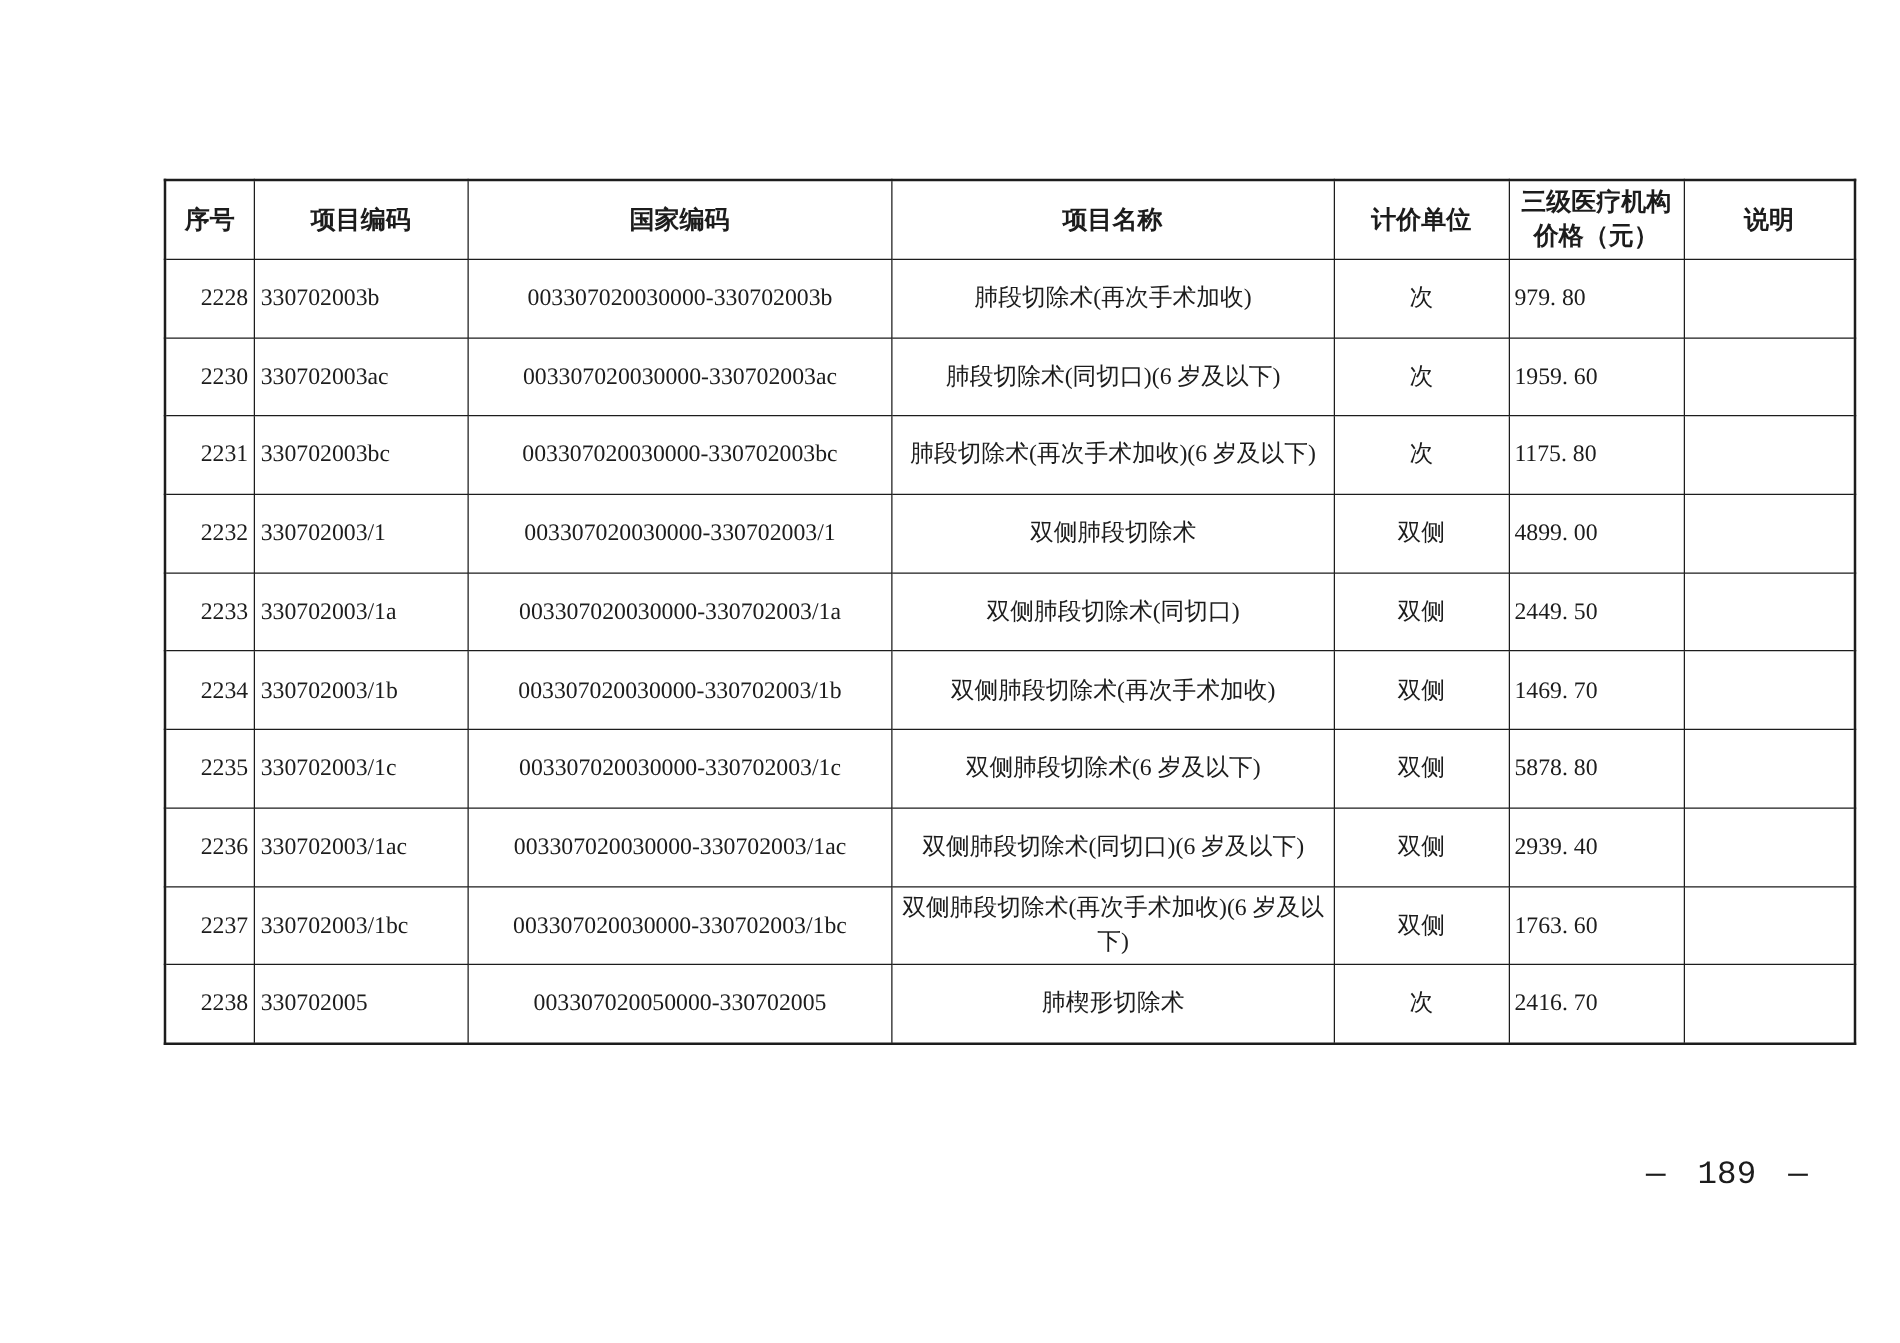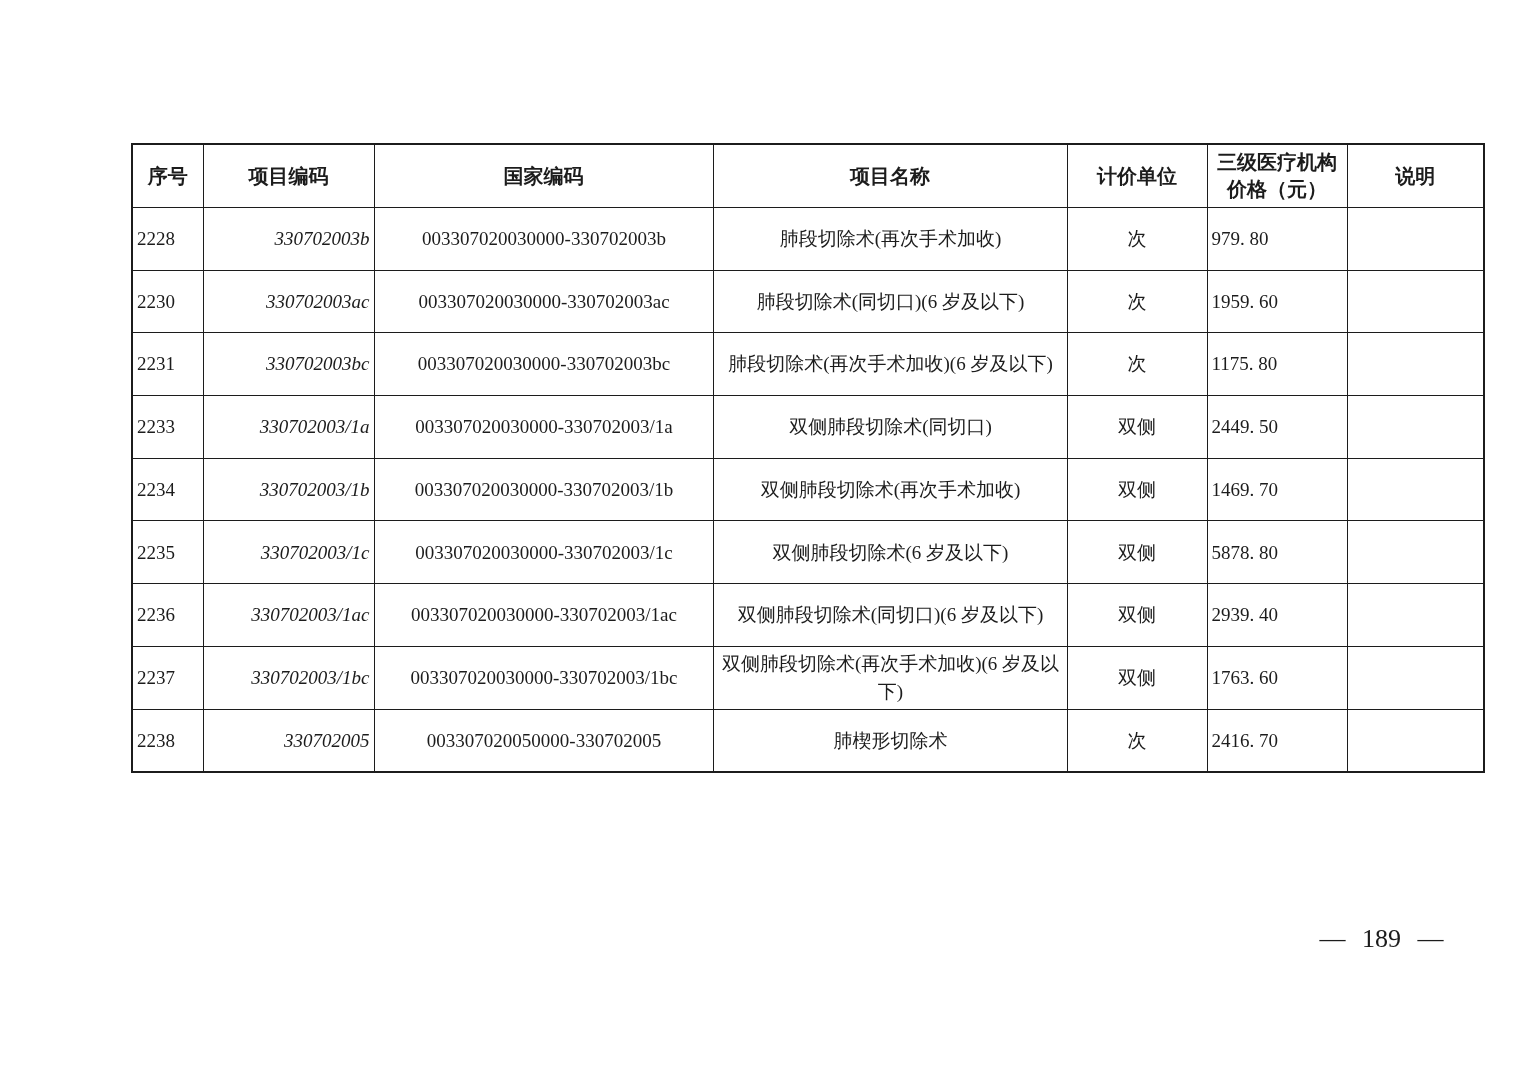--- a/index.html
+++ b/index.html
@@ -41,37 +41,38 @@
     line-height: 1.35;
     padding: 2px 4px;
   }
   table.price-table td {
     font-size: 19px;
     height: 57.7px;
     vertical-align: middle;
     padding: 2px 4px;
     line-height: 1.45;
   }
-  .c-seq   { text-align: left; }
-  .c-pcode { text-align: right; padding-left: 5px !important; font-style: italic; }
+  .c-seq   { text-align: right; }
+  .c-pcode { text-align: left; padding-left: 5px !important; }
   .c-ncode { text-align: center; padding-left: 5px !important; }
   .c-name  { text-align: center; padding-left: 5px !important; }
   .c-unit  { text-align: center; }
   .c-price { text-align: left; }
   .c-note  { text-align: center; }
   .page-footer {
     position: absolute;
     left: 1266px;
     top: 924px;
     width: 145px;
     text-align: center;
     font-size: 26px;
     word-spacing: 10px;
     white-space: nowrap;
     color: #1c1c1c;
+    font-family: Liberation Mono, monospace;
   }
 </style>
 </head>
 <body>
 
 <div class="page">
 
   <table class="price-table">
     <colgroup>
       <col style="width:71px">
@@ -115,20 +116,29 @@
     <td class="c-price">1959. 60</td>
     <td class="c-note"></td>
   </tr>
         <tr>
     <td class="c-seq">2231</td>
     <td class="c-pcode">330702003bc</td>
     <td class="c-ncode">003307020030000-330702003bc</td>
     <td class="c-name">肺段切除术(再次手术加收)(6 岁及以下)</td>
     <td class="c-unit">次</td>
     <td class="c-price">1175. 80</td>
+    <td class="c-note"></td>
+  </tr>
+        <tr>
+    <td class="c-seq">2232</td>
+    <td class="c-pcode">330702003/1</td>
+    <td class="c-ncode">003307020030000-330702003/1</td>
+    <td class="c-name">双侧肺段切除术</td>
+    <td class="c-unit">双侧</td>
+    <td class="c-price">4899. 00</td>
     <td class="c-note"></td>
   </tr>
         <tr>
     <td class="c-seq">2233</td>
     <td class="c-pcode">330702003/1a</td>
     <td class="c-ncode">003307020030000-330702003/1a</td>
     <td class="c-name">双侧肺段切除术(同切口)</td>
     <td class="c-unit">双侧</td>
     <td class="c-price">2449. 50</td>
     <td class="c-note"></td>

